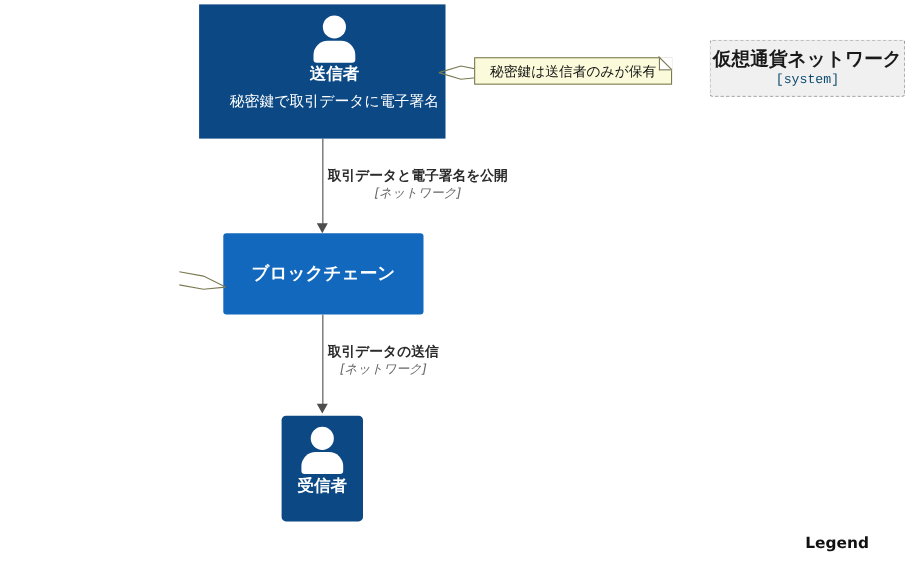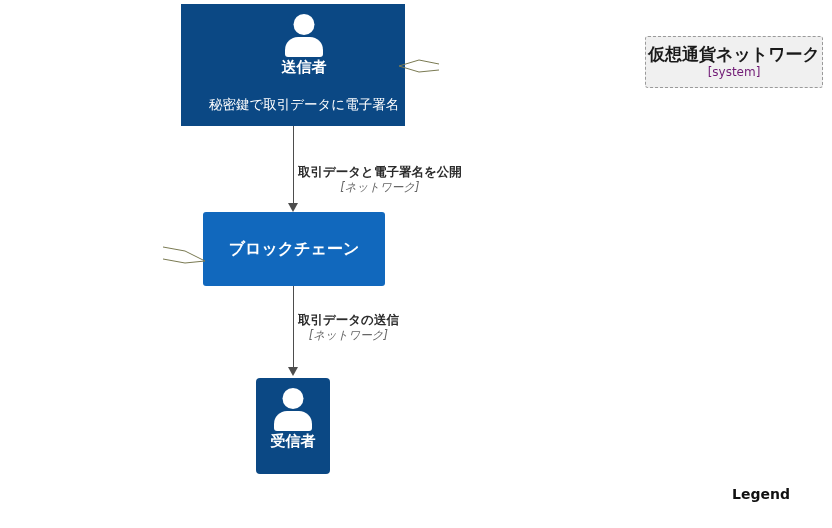--- a/index.html
+++ b/index.html
@@ -63,21 +63,21 @@
     font-weight: bold;
     font-size: 15px;
     line-height: 18px;
     margin-top: 2px;
     color: #ffffff;
   }
   .box-desc {
     font-size: 13.5px;
     line-height: 17px;
     color: #ffffff;
-    margin-top: 20px;
+    margin-top: 8px;
     padding: 0 10px;
     white-space: nowrap;
   }
 
   
   .system-box {
     position: absolute;
     box-sizing: border-box;
     background: #1168BD;
     color: #ffffff;
@@ -111,22 +111,23 @@
   }
   .boundary-title {
     font-weight: bold;
     font-size: 17px;
     line-height: 19px;
     color: #1a1a1a;
   }
   .boundary-sub {
     font-size: 12px;
     line-height: 15px;
-    color: #701a75;
+    color: #0c4a6e;
     margin-top: 1px;
+    font-family: Liberation Mono, monospace;
   }
 
   
   .note {
     position: absolute;
     box-sizing: border-box;
     background: #FBFBDC;
     border: 1px solid #7a7a52;
     font-size: 12.5px;
     line-height: 17px;
@@ -226,24 +227,28 @@
       <div class="body"></div>
     </div>
     <div class="box-title">送信者</div>
     <div class="box-desc">秘密鍵で取引データに電子署名</div>
   </div>
 
   <svg class="leader" style="left:399px; top:54px; width:40px; height:26px;">
     <polyline points="0,12 20,6 40,10" fill="none" stroke="#7a7a52" stroke-width="1"></polyline>
     <polyline points="0,12 20,18 40,16" fill="none" stroke="#7a7a52" stroke-width="1"></polyline>
   </svg>
+  <div class="note" style="left:431px; top:52px; width:180px; height:25px;">
+    <span class="fold"></span>
+    <span class="note-text">秘密鍵は送信者のみが保有</span>
+  </div>
 
   <div class="vline" style="left:293px; top:126px; height:83px;"></div>
   <div class="arrowhead" style="left:288px; top:203px;"></div>
-  <div class="edge-label" style="left:298px; top:164px;">
+  <div class="edge-label" style="left:298px; top:152px;">
     <span class="line1">取引データと電子署名を公開</span>
     <span class="line2">[ネットワーク]</span>
   </div>
 
   <div class="system-box" style="left:203px; top:212px; width:182px; height:74px;">
     <div class="box-title">ブロックチェーン</div>
   </div>
 
   <svg class="leader" style="left:163px; top:243px; width:42px; height:26px;">
     <polyline points="42,18 22,8 0,4" fill="none" stroke="#7a7a52" stroke-width="1"></polyline>

